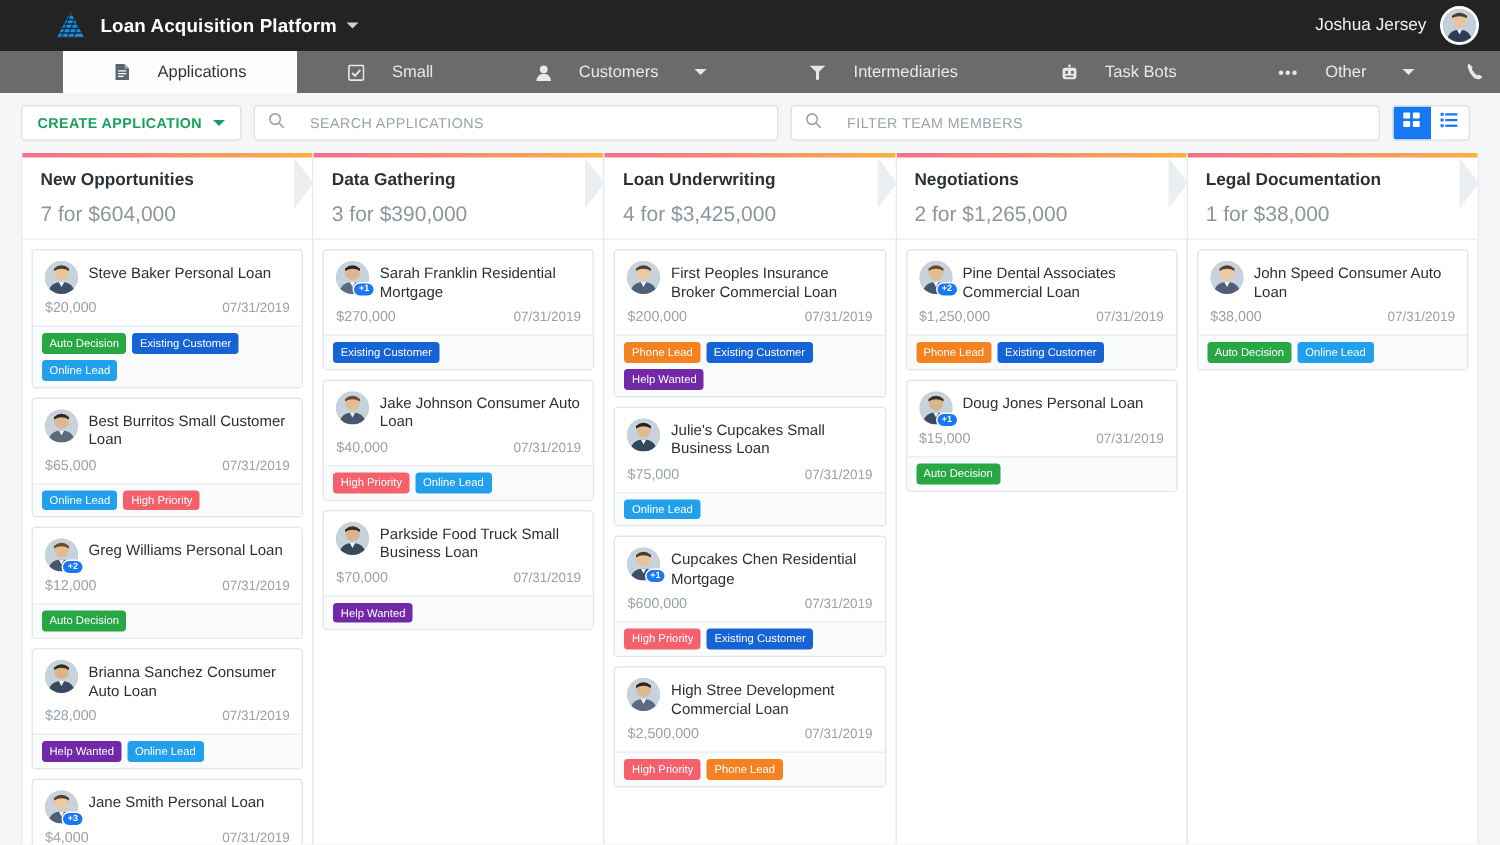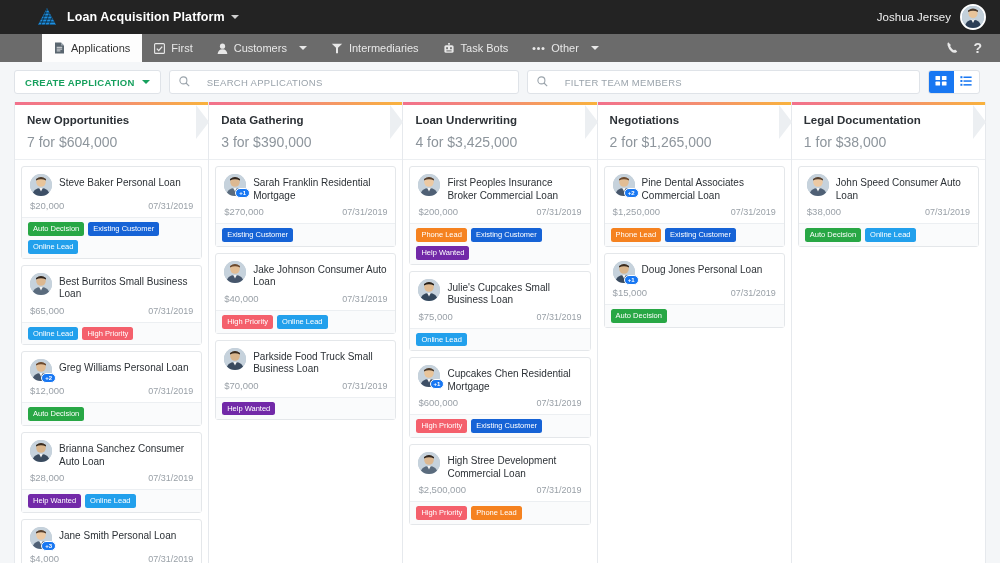--- a/index.html
+++ b/index.html
@@ -40,22 +40,22 @@
     overflow: hidden; position: relative; flex: 0 0 auto;
   }
 
   
   .tabbar {
     height: 28px; background: #6b6b6b;
     display: flex; align-items: stretch;
     padding-left: 42px; position: relative;
   }
   .tab {
-    display: flex; align-items: center; gap: 6px;
-    padding: 0 12px; color: #e8e8e8; font-size: 11px;
+    display: flex; align-items: center; gap: 18px;
+    padding: 0 34px; color: #e8e8e8; font-size: 11px;
     cursor: pointer; white-space: nowrap;
   }
   .tab.active { background: #fdfdfd; color: #333; font-weight: normal; }
   .tab svg { display: block; }
   .tabbar-right {
     margin-left: auto; display: flex; align-items: center;
     gap: 14px; padding-right: 18px; color: #e8e8e8;
   }
   .tabbar-right span { cursor: pointer; font-size: 13px; line-height: 1; }
 
@@ -235,21 +235,21 @@
     </span>
     <span>Applications</span>
   </div>
   <div class="tab">
     <span>
       <svg width="11" height="11" viewBox="0 0 11 11">
           <rect x=".6" y=".6" width="9.8" height="9.8" rx="1" fill="none" stroke="#e8e8e8" stroke-width="1.1"></rect>
           <path d="M2.8 5.6l1.9 2 3.5-4" fill="none" stroke="#e8e8e8" stroke-width="1.3"></path>
         </svg>
     </span>
-    <span>First</span>
+    <span>Small</span>
   </div>
   <div class="tab">
     <span>
       <svg width="11" height="11" viewBox="0 0 11 11">
           <circle cx="5.5" cy="3.2" r="2.6" fill="#e8e8e8"></circle>
           <path d="M0.6 11 Q1.2 6.2 5.5 6.2 Q9.8 6.2 10.4 11 Z" fill="#e8e8e8"></path>
         </svg>
     </span>
     <span>Customers</span>
     <span class="caret-down"></span>
@@ -388,21 +388,21 @@
             <div class="card-top">
               <span class="avatar-wrap">
                 <span class="avatar-sm"><svg width="22" height="22" viewBox="0 0 22 22">
                     <rect width="22" height="22" fill="#c6d2dc"></rect>
                     <circle cx="11" cy="8" r="4.8" fill="#dcb891"></circle>
                     <path d="M6 5 Q11 0.8 16 5 L16 6.6 Q11 3.8 6 6.6 Z" fill="#2f2620"></path>
                     <path d="M2 22 Q3 14 11 14 Q19 14 20 22 Z" fill="#5a6b7d"></path>
                     <path d="M9.2 14 L11 17.4 L12.8 14 Z" fill="#f4f4f4"></path>
                   </svg></span>
               </span>
-              <span class="card-title">Best Burritos Small Business Loan</span>
+              <span class="card-title">Best Burritos Small Customer Loan</span>
             </div>
             <div class="card-meta">
               <span class="card-amount">$65,000</span>
               <span class="card-date">07/31/2019</span>
             </div>
           </div>
           <div class="card-tags">
             <span class="tag" style="background:#22a0ec">Online Lead</span>
             <span class="tag" style="background:#f4606c">High Priority</span>
           </div>

